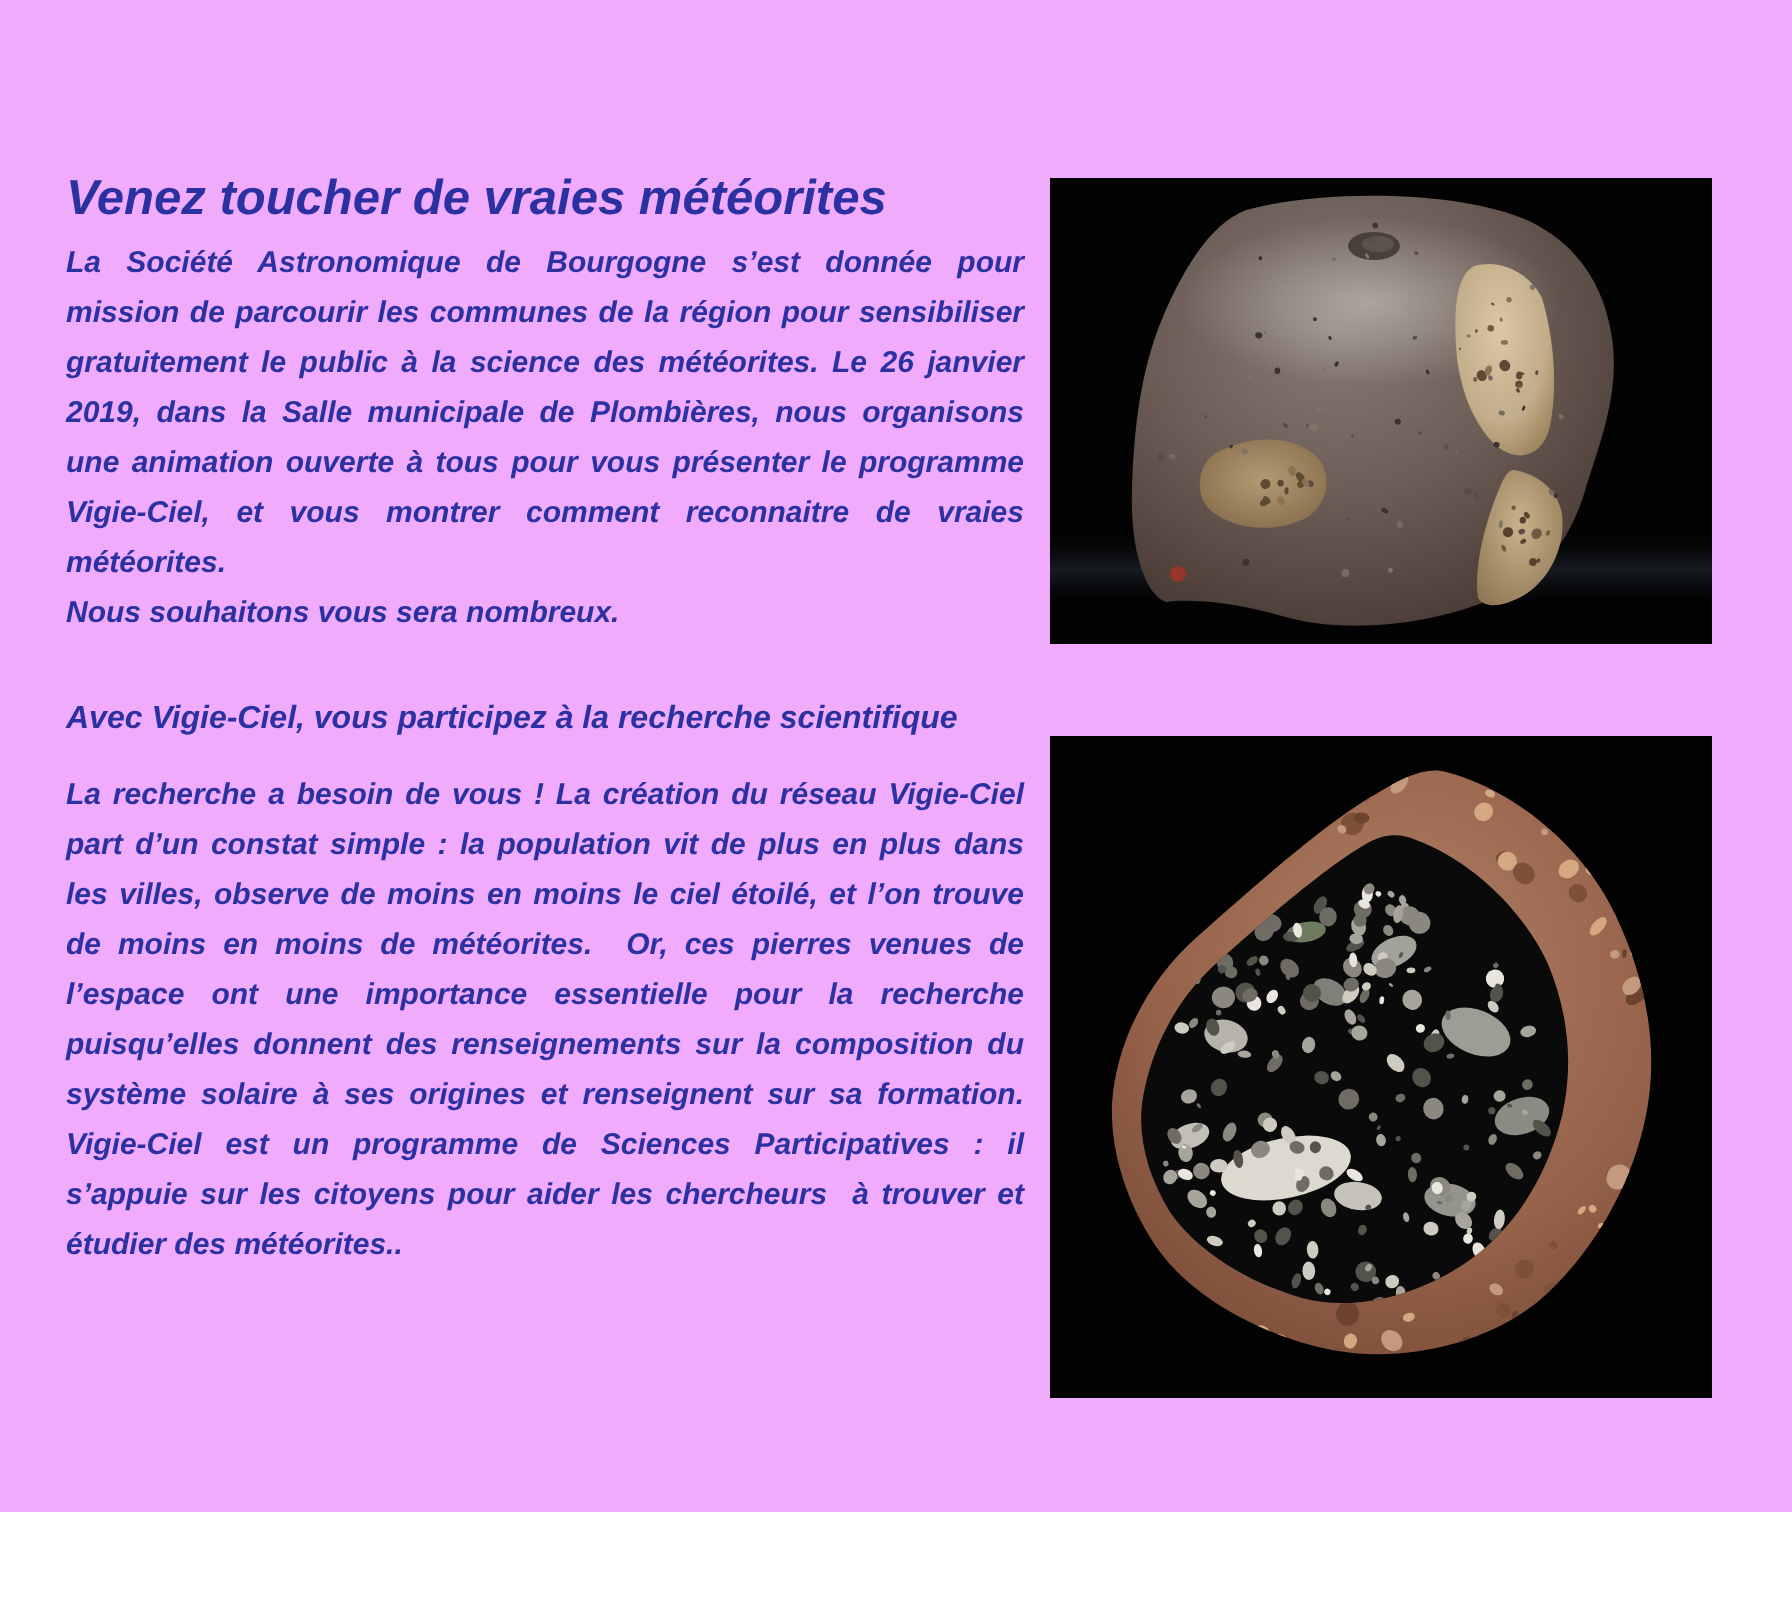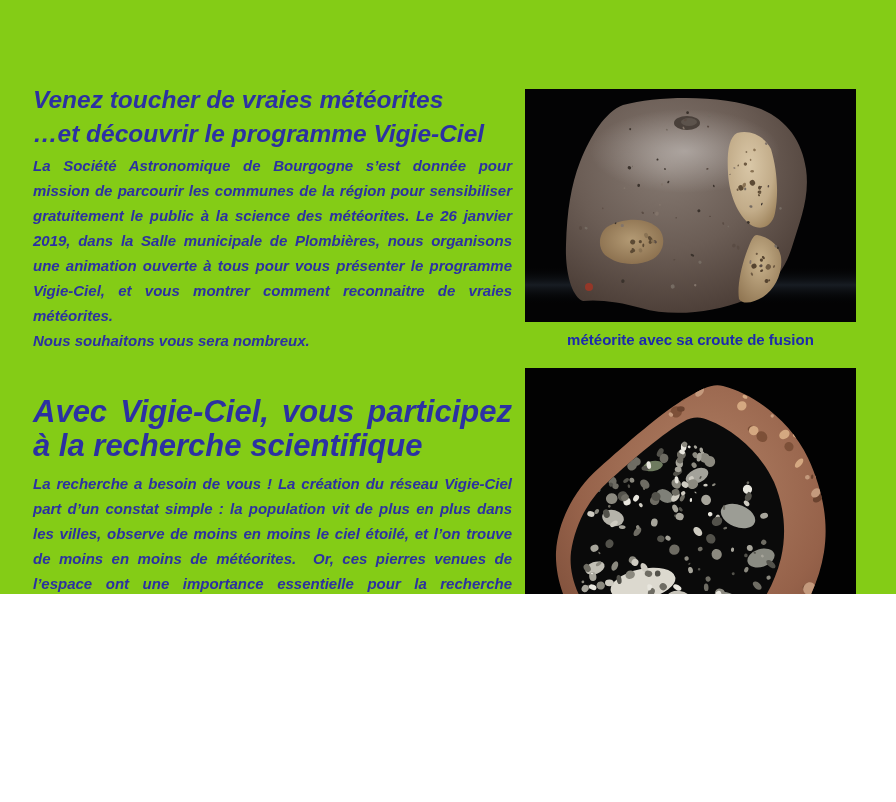--- a/index.html
+++ b/index.html
@@ -1,25 +1,25 @@
 <!DOCTYPE html>
 <html><head>
 <meta charset="utf-8">
 <style>
   html,body{margin:0;padding:0;background:#fff;}
   .page{
-    position:relative;width:896px;height:594px;background:#84cc16;
+    position:relative;width:896px;height:756px;background:#f0abfc;
     font-family:"Liberation Sans",sans-serif;overflow:hidden;
   }
   .left-col{
     position:absolute;left:33px;top:83px;width:479px;
     color:#2c31a2;font-style:italic;font-weight:700;
   }
   .h1{font-size:24.5px;line-height:34px;margin:0 0 2px 0;}
-  .h2{font-size:31px;line-height:34px;margin:42px 0 8px 0;text-align:justify;}
+  .h2{font-size:16px;line-height:34px;margin:24px 0 8px 0;text-align:justify;}
   p.body{margin:0;font-size:15px;line-height:25px;white-space:pre-wrap;}
   .just{text-align:justify;}
   .photo{position:absolute;background:#000;display:block;}
   .photo1{left:525px;top:89px;width:331px;height:233px;}
   .photo2{left:525px;top:368px;width:331px;height:331px;}
   .caption{
     position:absolute;left:525px;width:331px;text-align:center;
     color:#1c2aae;font-weight:700;font-size:15px;line-height:20px;
   }
   .caption1{top:330px;}
@@ -27,21 +27,20 @@
   svg{display:block;width:100%;height:100%;}
 </style>
 </head>
 <body>
 
 <div class="page">
 
   <div class="left-col">
     <div class="h1">
       <div>Venez toucher de vraies météorites</div>
-      <div>…et découvrir le programme Vigie-Ciel</div>
     </div>
     <p class="body just">La Société Astronomique de Bourgogne s’est donnée pour mission de parcourir les communes de la région pour sensibiliser gratuitement le public à la science des météorites. Le 26 janvier 2019, dans la Salle municipale de Plombières, nous organisons une animation ouverte à tous pour vous présenter le programme Vigie-Ciel, et vous montrer comment reconnaitre de vraies météorites.</p>
     <p class="body">Nous souhaitons vous sera nombreux.</p>
     <div class="h2">Avec Vigie-Ciel, vous participez à la recherche scientifique</div>
     <p class="body just">La recherche a besoin de vous ! La création du réseau Vigie-Ciel part d’un constat simple : la population vit de plus en plus dans les villes, observe de moins en moins le ciel étoilé, et l’on trouve de moins en moins de météorites.  Or, ces pierres venues de l’espace ont une importance essentielle pour la recherche puisqu’elles donnent des renseignements sur la composition du système solaire à ses origines et renseignent sur sa formation. Vigie-Ciel est un programme de Sciences Participatives : il s’appuie sur les citoyens pour aider les chercheurs  à trouver et étudier des météorites..</p>
   </div>
 
   <div class="photo photo1">
     <svg viewBox="0 0 331 233">
       <defs>
@@ -180,21 +179,20 @@
           <ellipse cx="249.0" cy="177.5" rx="1.5" ry="0.9" transform="rotate(121 249.0 177.5)" fill="#6e5a42"></ellipse>
           <ellipse cx="238.4" cy="168.6" rx="1.8" ry="1.2" transform="rotate(56 238.4 168.6)" fill="#55432f"></ellipse>
           <ellipse cx="236.6" cy="181.7" rx="1.6" ry="1.1" transform="rotate(149 236.6 181.7)" fill="#55432f"></ellipse>
           <ellipse cx="236.4" cy="171.1" rx="1.7" ry="1.6" transform="rotate(101 236.4 171.1)" fill="#55432f"></ellipse>
           <ellipse cx="229.0" cy="177.1" rx="2.6" ry="2.5" transform="rotate(150 229.0 177.1)" fill="#55432f"></ellipse>
           <ellipse cx="231.8" cy="164.9" rx="1.1" ry="1.1" transform="rotate(178 231.8 164.9)" fill="#6e5a42"></ellipse>
           <ellipse cx="226.9" cy="185.1" rx="1.8" ry="1.0" transform="rotate(65 226.9 185.1)" fill="#6e5a42"></ellipse>
         </g>
     </svg>
   </div>
-  <div class="caption caption1">météorite avec sa croute de fusion</div>
 
   <div class="photo photo2">
     <svg viewBox="0 0 331 331">
       <defs>
         <radialGradient id="g-crust2" cx="55%" cy="35%" r="85%">
           <stop offset="0%" stop-color="#b08064"></stop>
           <stop offset="55%" stop-color="#96624a"></stop>
           <stop offset="100%" stop-color="#6d4230"></stop>
         </radialGradient>
         <clipPath id="clip-outer2">

